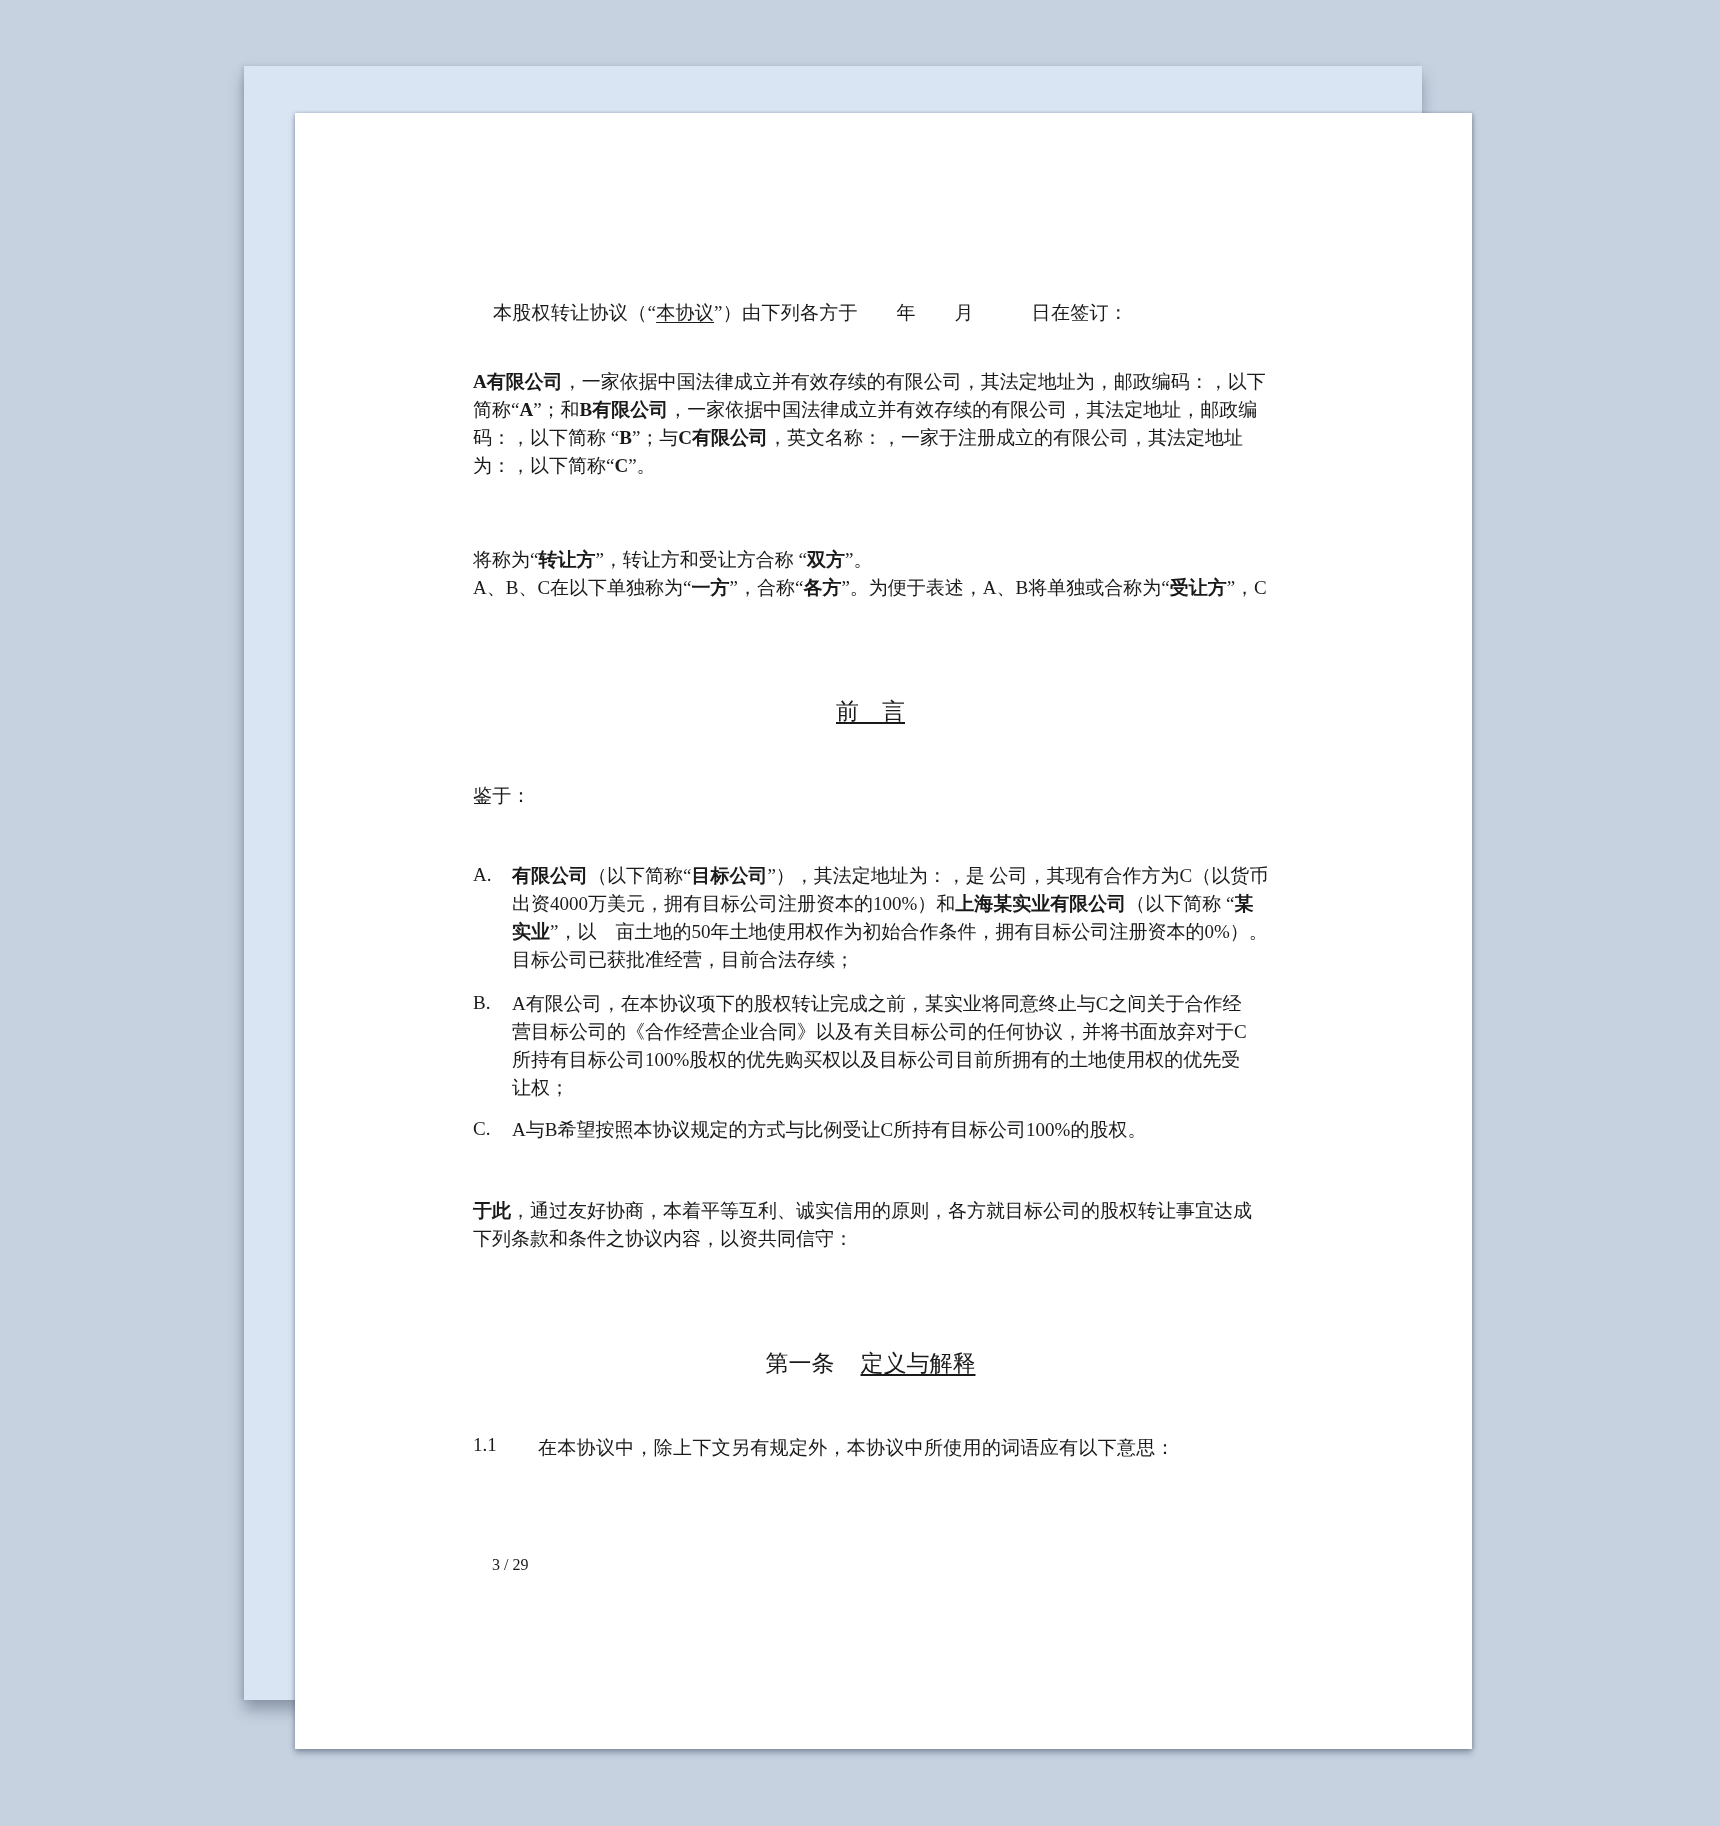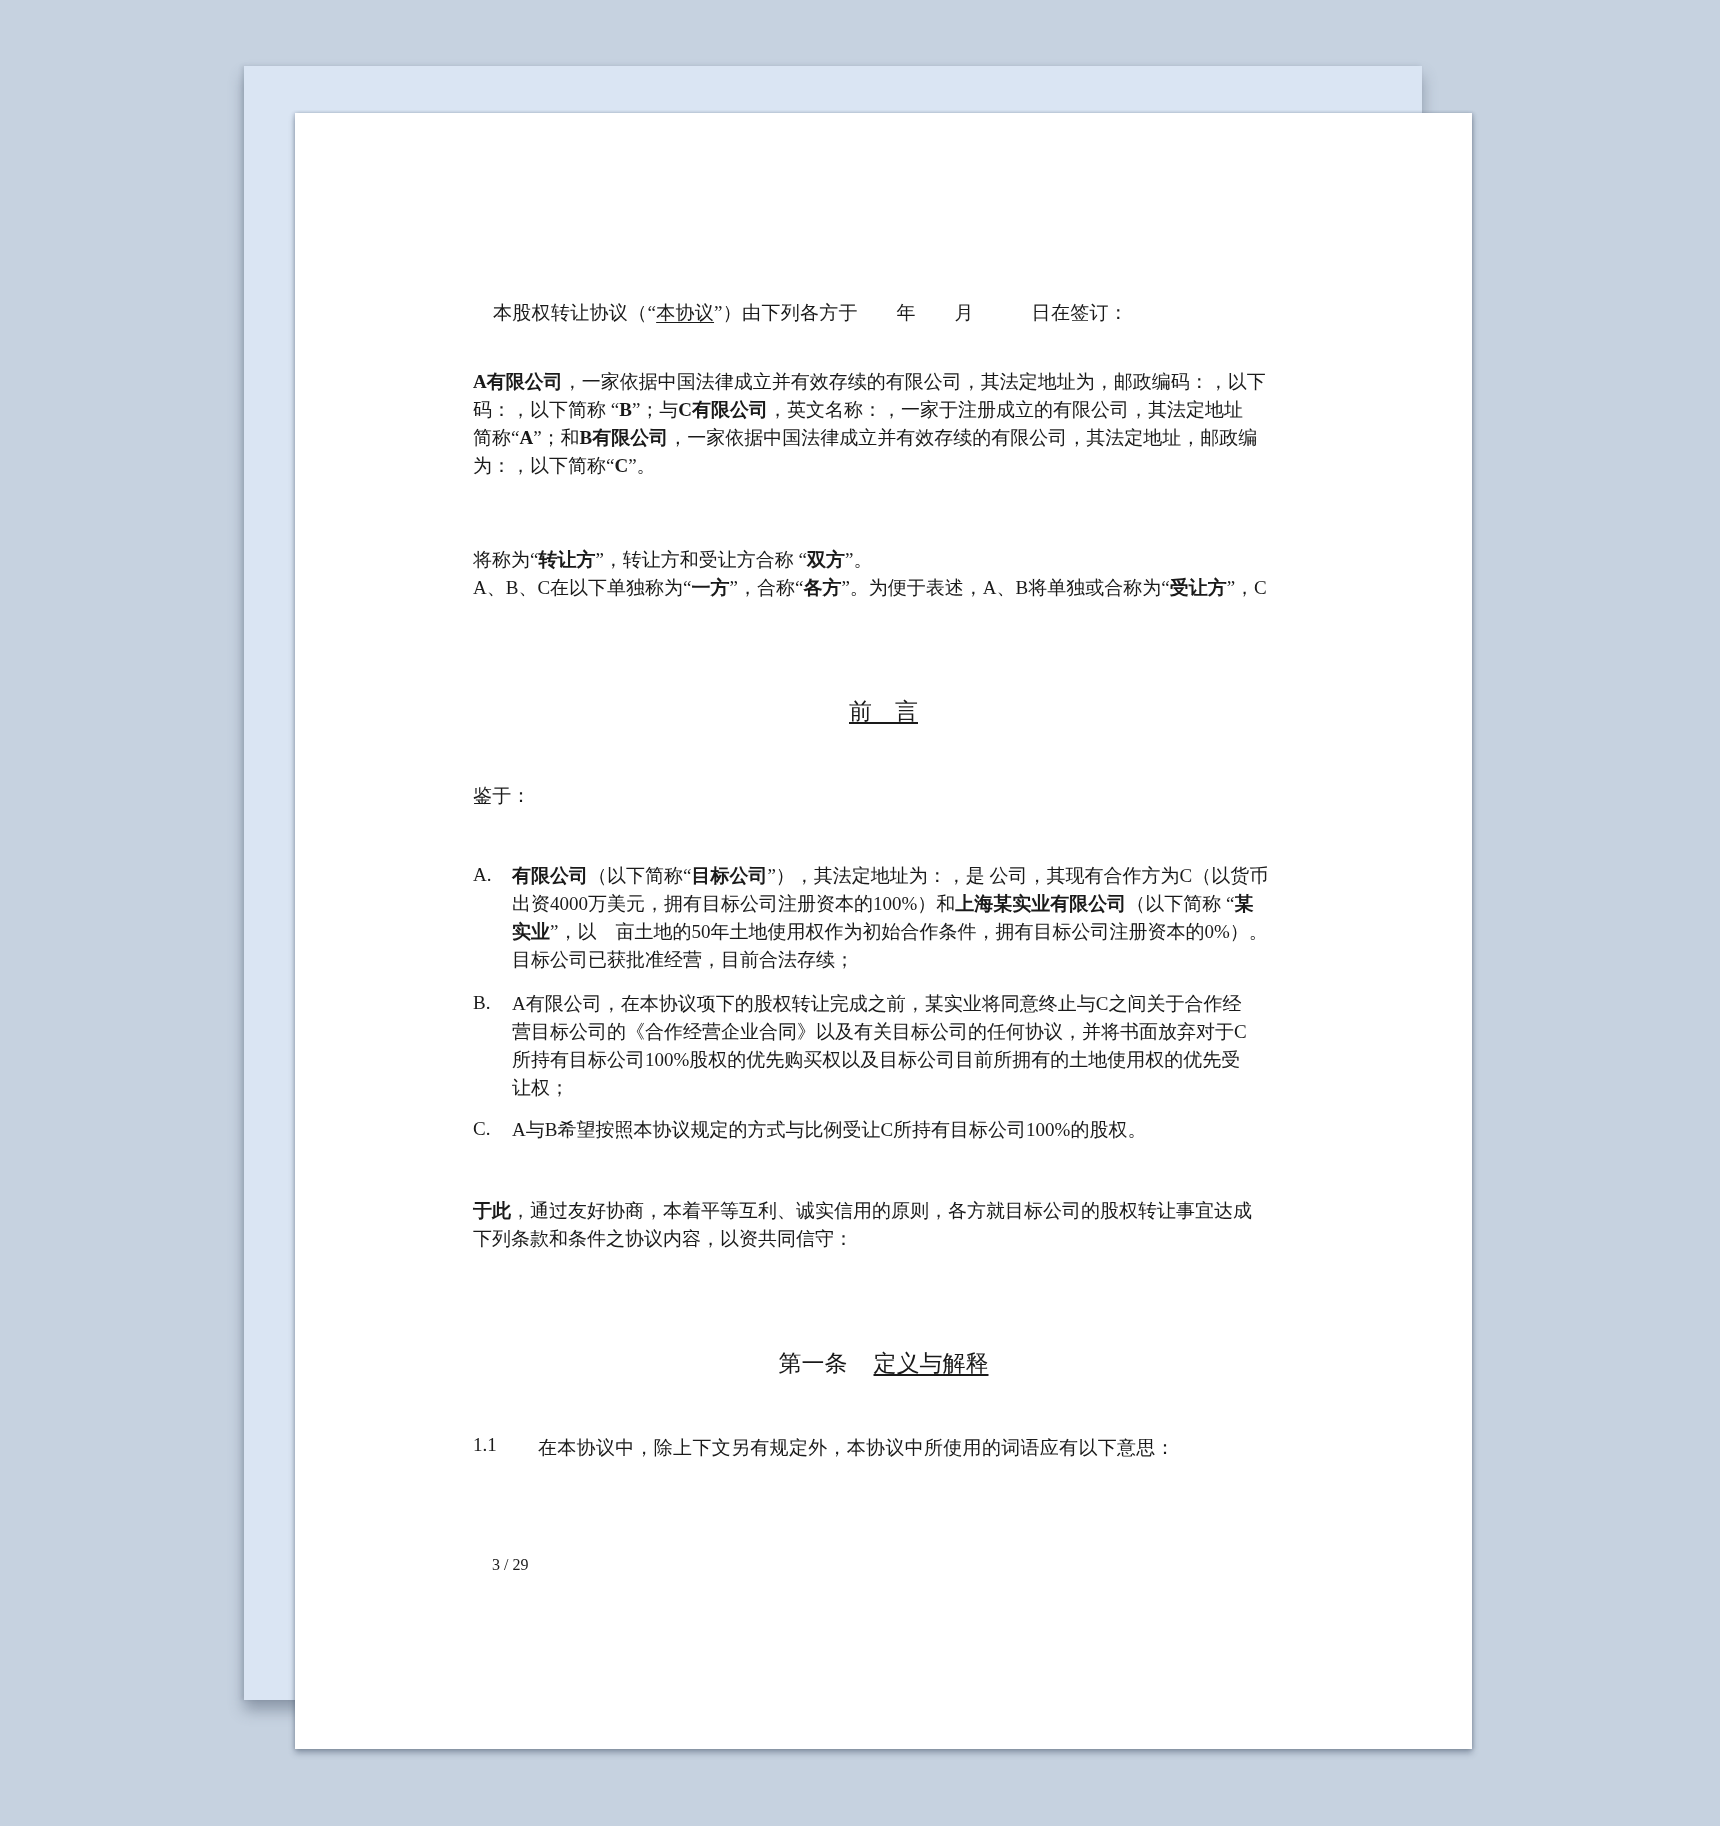--- a/index.html
+++ b/index.html
@@ -17,38 +17,38 @@
     background:#ffffff;
     box-shadow: 0 4px 6px rgba(70,85,105,0.45), -1px 0 3px rgba(90,105,125,0.25), 2px 0 3px rgba(90,105,125,0.2);
   }
   .txt {
     position:absolute; font-size:19px; line-height:28px; white-space:nowrap; letter-spacing:0.3px;
   }
   .p { position:absolute; left:473px; width:840px; }
   .line { display:block; height:28px; line-height:28px; font-size:19px; white-space:nowrap; }
   b { font-weight:bold; }
   u { text-decoration:underline; text-underline-offset:3px; }
-  .heading { position:absolute; left:295px; width:1177px; text-align:center; font-size:23px; }
+  .heading { position:absolute; left:282px; width:1177px; text-align:center; font-size:23px; }
   .list-label { position:absolute; left:473px; font-size:19px; }
   .list-body { position:absolute; left:512px; width:800px; }
   .num-label { position:absolute; left:473px; font-size:19px; }
   .pageno { position:absolute; left:492px; font-size:16px; font-weight:normal; }
 </style>
 </head>
 <body>
 
 <div class="back-page"></div>
 <div class="front-page"></div>
 
 <div class="txt" style="left:473px; top:299px;margin-left:20px;"><span>本股权转让协议（“</span><u>本协议</u><span>”）由下列各方于　　年　　月　　　日在签订：</span></div>
 
 <div class="p" style="top:368px;">
     <span class="line"><b>A有限公司</b><span>，一家依据中国法律成立并有效存续的有限公司，其法定地址为，邮政编码：，以下</span></span>
+    <span class="line"><span>简称“</span><b>A</b><span>”；和</span><b>B有限公司</b><span>，一家依据中国法律成立并有效存续的有限公司，其法定地址，邮政编</span></span>
     <span class="line"><span>码：，以下简称 “</span><b>B</b><span>”；与</span><b>C有限公司</b><span>，英文名称：，一家于注册成立的有限公司，其法定地址</span></span>
-    <span class="line"><span>简称“</span><b>A</b><span>”；和</span><b>B有限公司</b><span>，一家依据中国法律成立并有效存续的有限公司，其法定地址，邮政编</span></span>
     <span class="line"><span>为：，以下简称“</span><b>C</b><span>”。</span></span>
   </div>
 
 <div class="p" style="top:546px;">
     <span class="line"><span>将称为“</span><b>转让方</b><span>”，转让方和受让方合称 “</span><b>双方</b><span>”。</span></span>
     <span class="line"><span>A、B、C在以下单独称为“</span><b>一方</b><span>”，合称“</span><b>各方</b><span>”。为便于表述，A、B将单独或合称为“</span><b>受让方</b><span>”，C</span></span>
   </div>
 
 <div class="heading" style="top:696px;"><u>前　言</u></div>
 

